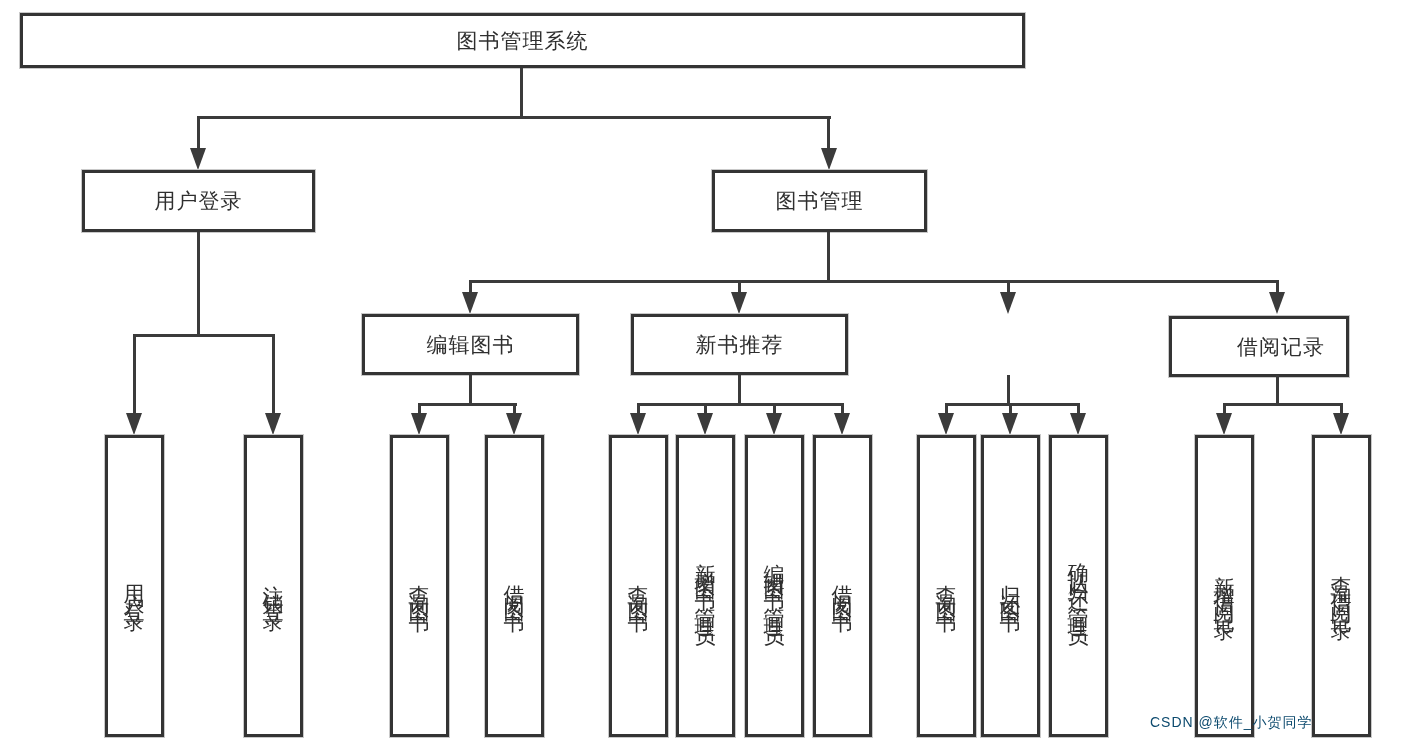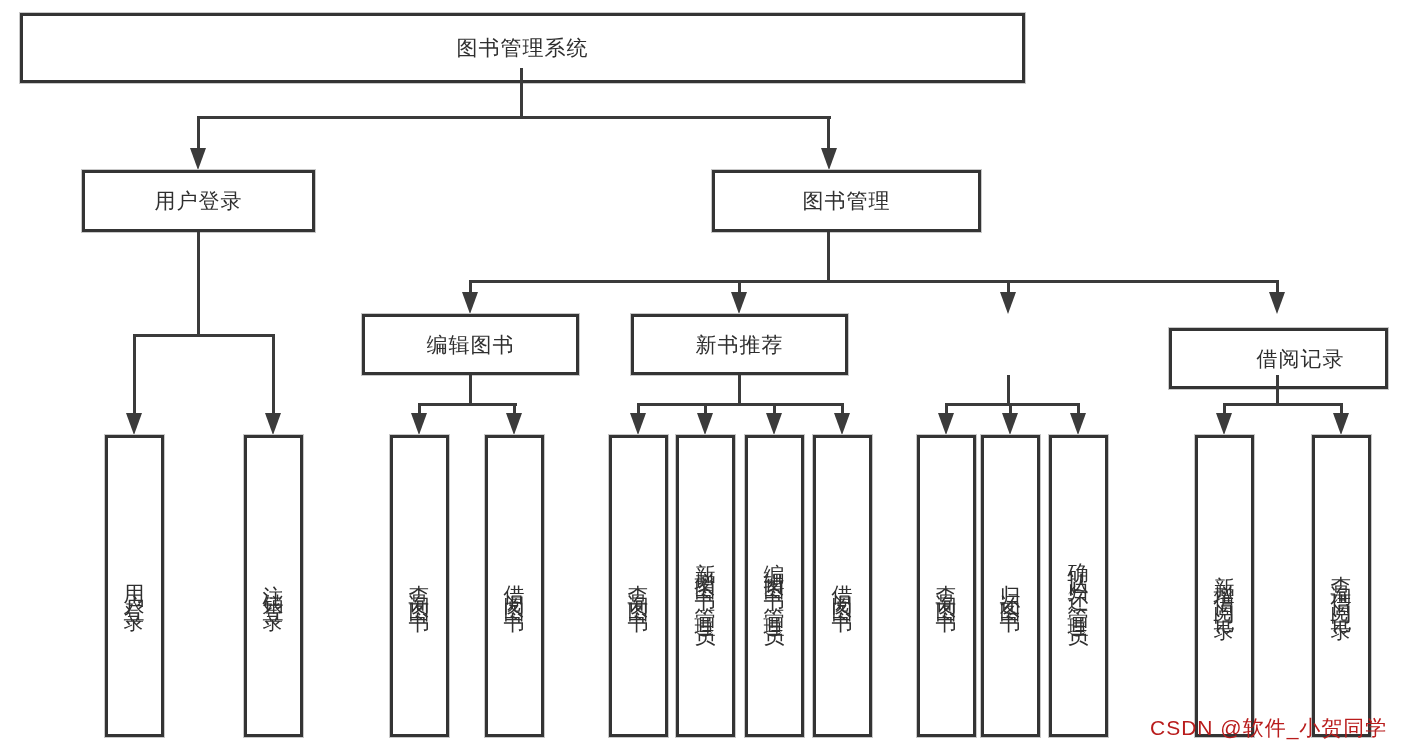--- a/index.html
+++ b/index.html
@@ -43,46 +43,46 @@
   .arrowhead {
     position: absolute;
     width: 0;
     height: 0;
     border-left: 8px solid transparent;
     border-right: 8px solid transparent;
     border-top: 22px solid #3b3b3b;
   }
   .watermark {
     position: absolute;
-    font-size: 21px;
-    color: #b91c1c;
+    font-size: 14px;
+    color: #0c4a6e;
     letter-spacing: 1px;
     white-space: nowrap;
   }
 </style>
 </head>
 <body>
 
 <div id="stage">
 
-  <div class="box" style="left:20px; top:13px; width:1005px; height:70px;">
+  <div class="box" style="left:20px; top:13px; width:1005px; height:55px;">
     <span>图书管理系统</span>
   </div>
 
   <div class="vline" style="left:520px; top:68px; width:3px; height:50px;"></div>
   <div class="hline" style="left:197px; top:116px; width:634px; height:3px;"></div>
   <div class="vline" style="left:197px; top:118px; width:3px; height:32px;"></div>
   <div class="arrowhead" style="left:190px; top:148px;"></div>
   <div class="vline" style="left:827px; top:118px; width:3px; height:32px;"></div>
   <div class="arrowhead" style="left:821px; top:148px;"></div>
 
   <div class="box" style="left:82px; top:170px; width:233px; height:62px;">
     <span>用户登录</span>
   </div>
-  <div class="box" style="left:712px; top:170px; width:269px; height:62px;">
+  <div class="box" style="left:712px; top:170px; width:215px; height:62px;">
     <span>图书管理</span>
   </div>
 
   <div class="vline" style="left:197px; top:232px; width:3px; height:104px;"></div>
   <div class="hline" style="left:133px; top:334px; width:142px; height:3px;"></div>
   <div class="vline" style="left:133px; top:336px; width:3px; height:78px;"></div>
   <div class="arrowhead" style="left:126px; top:413px;"></div>
   <div class="vline" style="left:272px; top:336px; width:3px; height:78px;"></div>
   <div class="arrowhead" style="left:265px; top:413px;"></div>
 
@@ -96,21 +96,21 @@
   <div class="arrowhead" style="left:1000px; top:292px;"></div>
   <div class="vline" style="left:1276px; top:282px; width:3px; height:11px;"></div>
   <div class="arrowhead" style="left:1269px; top:292px;"></div>
 
   <div class="box" style="left:362px; top:314px; width:217px; height:61px;">
     <span>编辑图书</span>
   </div>
   <div class="box" style="left:631px; top:314px; width:217px; height:61px;">
     <span>新书推荐</span>
   </div>
-  <div class="box" style="left:1169px; top:328px; width:219px; height:61px;padding-left:44px;">
+  <div class="box" style="left:1169px; top:316px; width:180px; height:61px;padding-left:44px;">
     <span>借阅记录</span>
   </div>
 
   <div class="vline" style="left:469px; top:375px; width:3px; height:30px;"></div>
   <div class="hline" style="left:418px; top:403px; width:99px; height:3px;"></div>
   <div class="vline" style="left:418px; top:405px; width:3px; height:10px;"></div>
   <div class="arrowhead" style="left:411px; top:413px;"></div>
   <div class="vline" style="left:513px; top:405px; width:3px; height:10px;"></div>
   <div class="arrowhead" style="left:506px; top:413px;"></div>
 

